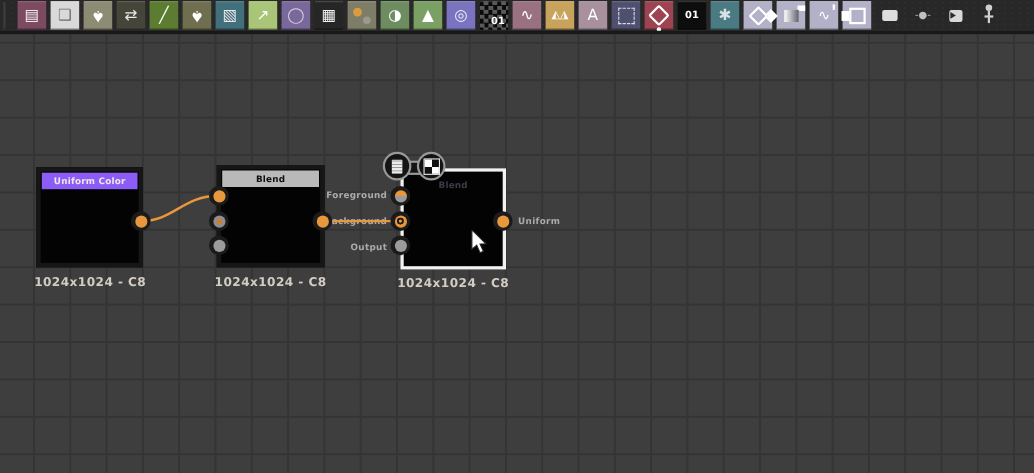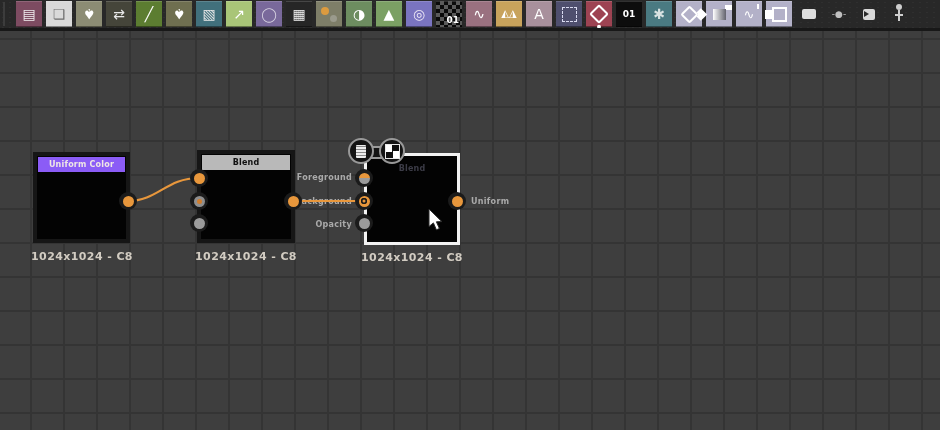--- a/index.html
+++ b/index.html
@@ -214,21 +214,21 @@
   </div>
   <div class="res-label" style="left:181px;top:250px;">1024x1024 - C8</div>
 
   <div class="node" id="node-blend-2">
     <div class="node-header">Blend</div>
   </div>
   <div class="res-label" style="left:347px;top:251px;">1024x1024 - C8</div>
 
   <div class="port-label right" style="left:282px;top:173px;">Foreground</div>
   <div class="port-label right" style="left:282px;top:197px;">Background</div>
-  <div class="port-label right" style="left:282px;top:220px;">Opacity</div>
+  <div class="port-label right" style="left:282px;top:220px;">Output</div>
   <div class="port-label" style="left:471px;top:197px;">Uniform</div>
 
   <svg id="wires">
     <path d="M128,201 C158,201 166,178 199,178" stroke="#e8973c" stroke-width="2.2" fill="none"></path>
     <path d="M293,201 L364,201" stroke="#e8973c" stroke-width="2.2" fill="none"></path>
   </svg>
 
   <div class="port" style="left:119px;top:192px;">
     <div class="pin orange"></div>
     </div>

